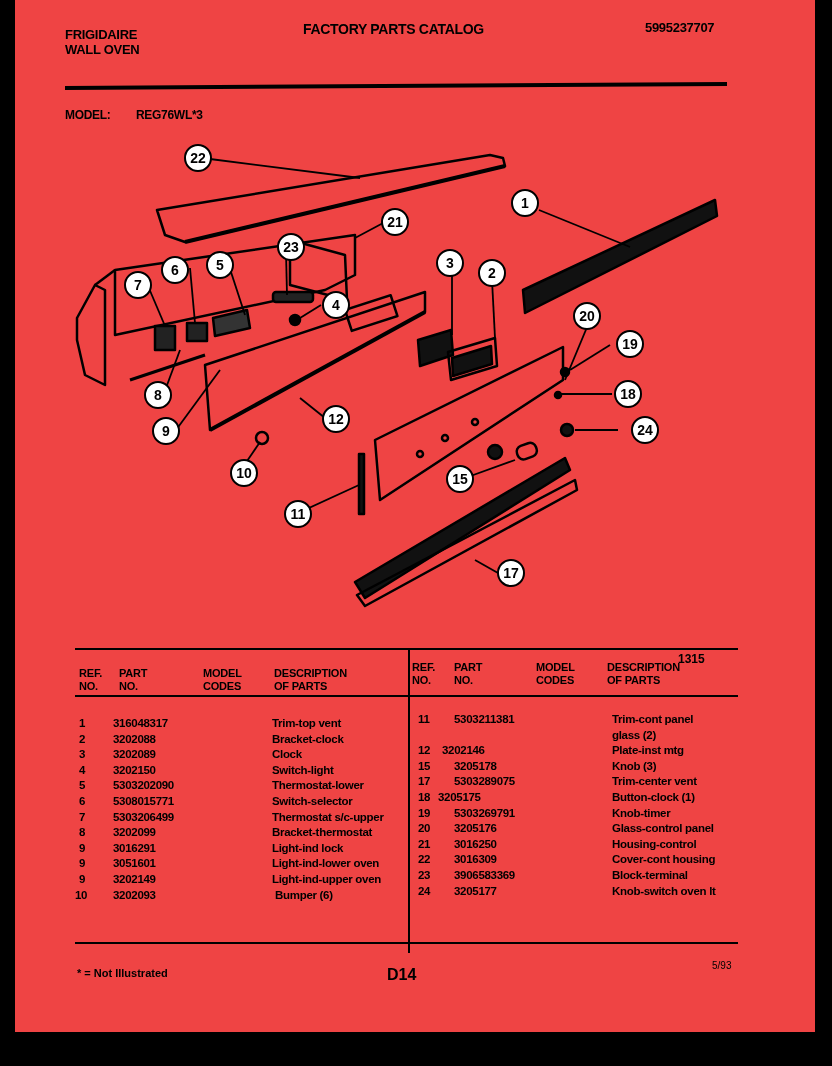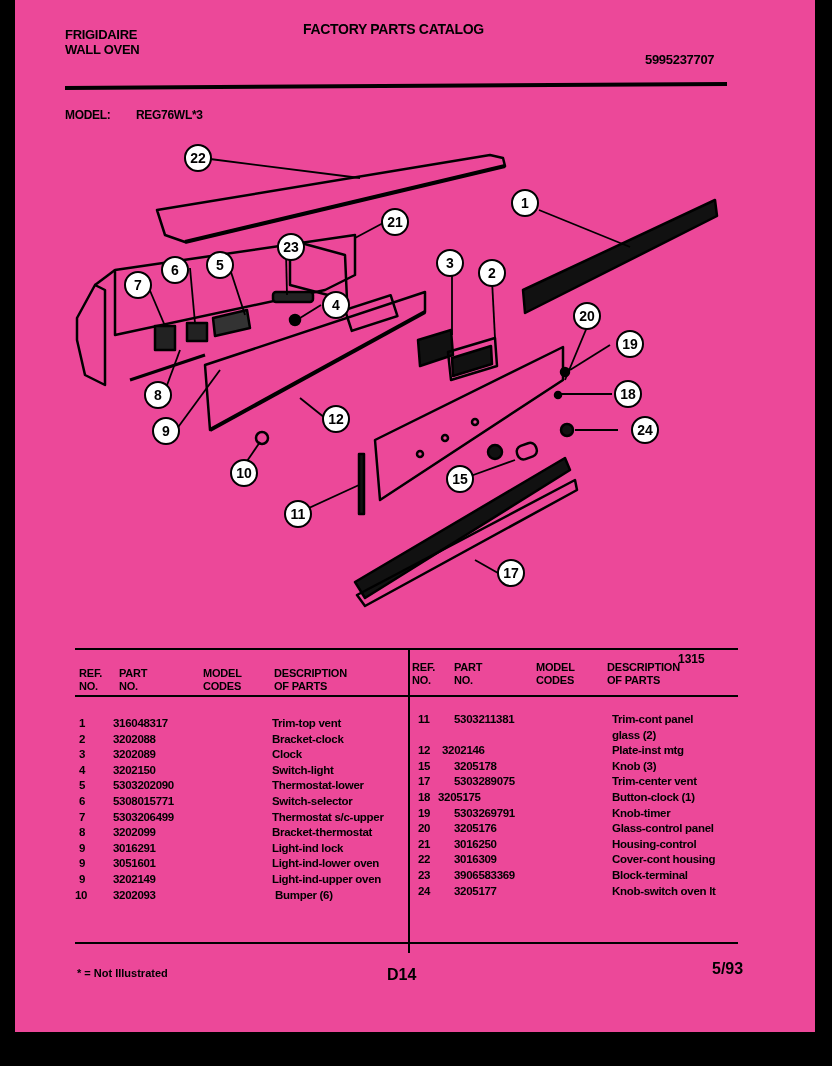--- a/index.html
+++ b/index.html
@@ -4,43 +4,43 @@
 <style>
   html, body { margin: 0; padding: 0; }
   body {
     width: 832px; height: 1066px; position: relative; overflow: hidden;
     background: #000;
     font-family: "Liberation Sans", sans-serif;
     color: #000;
   }
   .page {
     position: absolute; left: 15px; top: 0; width: 800px; height: 1032px;
-    background: #ec4899;
+    background: #ef4444;
   }
   .abs { position: absolute; }
   .hdr { font-weight: bold; font-size: 13px; letter-spacing: -0.3px; line-height: 15px; }
   .brand { left: 50px; top: 27px; }
   .brand div { font-weight: bold; font-size: 13px; line-height: 15px; letter-spacing: -0.3px; }
   .title { left: 288px; top: 22px; font-size: 14px; }
-  .catno { left: 630px; top: 20px; font-size: 13px; margin-top: 32px; }
+  .catno { left: 630px; top: 20px; font-size: 13px; }
   .rule-top { left: 50px; top: 86px; width: 662px; height: 4px; background: #000; transform: rotate(-0.35deg); transform-origin: left; }
   .model-lbl { left: 50px; top: 108px; font-size: 12px; }
   .model-val { left: 121px; top: 108px; font-size: 12px; }
   .diagram { left: 40px; top: 140px; width: 720px; height: 500px; }
   .fig-no { left: 663px; top: 612px; font-weight: bold; font-size: 12px; margin-top: 40px; }
   .tbl-rule { height: 2px; background: #000; }
   .vdiv { left: 393px; top: 648px; width: 2px; height: 305px; background: #000; }
   .th { font-weight: bold; font-size: 11px; line-height: 13px; letter-spacing: -0.2px; }
   .row { font-weight: bold; font-size: 11.5px; line-height: 15.6px; letter-spacing: -0.3px; white-space: nowrap; }
   .col-ref { position: absolute; width: 22px; text-align: left; }
   .col-part { position: absolute; }
   .col-desc { position: absolute; }
   .foot-note { left: 62px; top: 967px; font-weight: bold; font-size: 11px; }
   .foot-page { left: 372px; top: 966px; font-weight: bold; font-size: 16px; }
-  .foot-date { left: 697px; top: 960px; font-weight: bold; font-size: 16px; }
+  .foot-date { left: 697px; top: 960px; font-weight: normal; font-size: 10px; }
 </style>
 </head>
 <body>
 
 <div class="page">
 
   <div class="abs brand">
     <div>FRIGIDAIRE</div>
     <div>WALL OVEN</div>
   </div>

